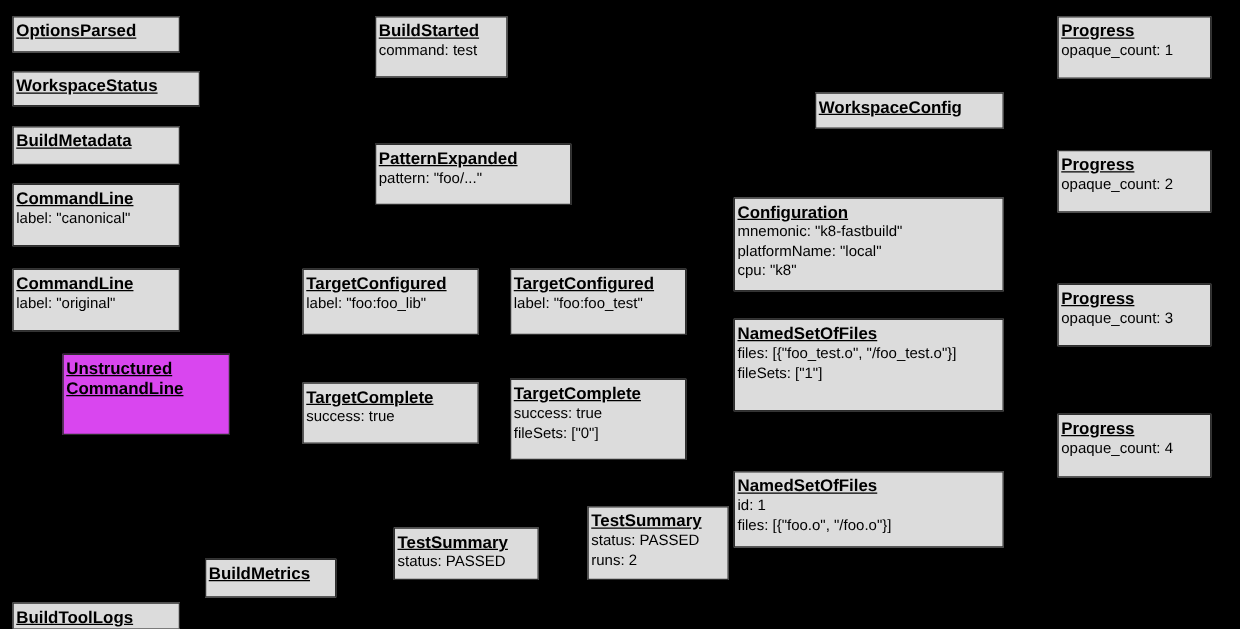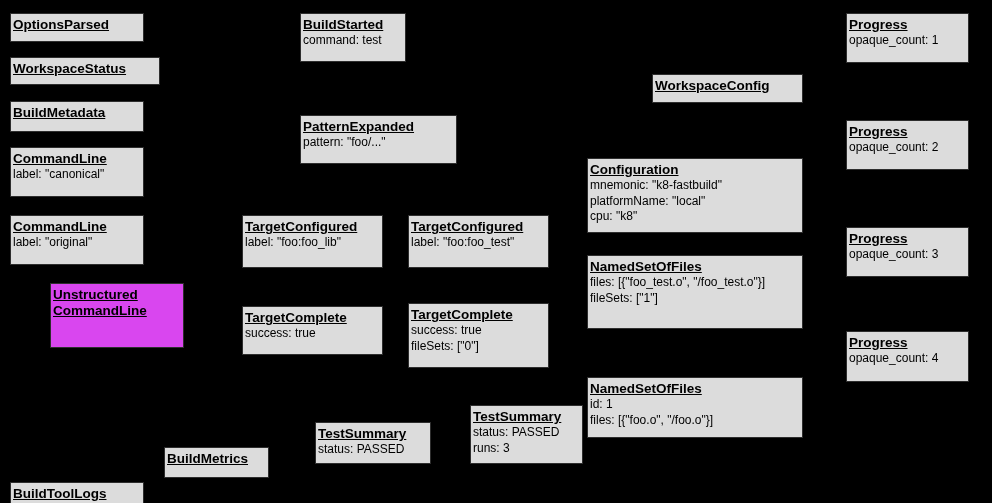--- a/index.html
+++ b/index.html
@@ -150,21 +150,21 @@
     <div>
         <div class="box-field">status: PASSED</div>
       </div>
   </div>
     <div class="box" style="left: 442px; top: 405px; width: 113px; height: 59px; background: rgb(220, 220, 220); border-color: rgb(46, 46, 46); color: rgb(0, 0, 0); margin-left: 28px;">
     <div>
         <div class="title-line">TestSummary</div>
       </div>
     <div>
         <div class="box-field">status: PASSED</div>
-        <div class="box-field">runs: 3</div>
+        <div class="box-field">runs: 2</div>
       </div>
   </div>
     <div class="box" style="left: 652px; top: 74px; width: 151px; height: 29px; background: rgb(220, 220, 220); border-color: rgb(46, 46, 46); color: rgb(0, 0, 0);">
     <div>
         <div class="title-line">WorkspaceConfig</div>
       </div>
     <div></div>
   </div>
     <div class="box" style="left: 587px; top: 158px; width: 216px; height: 75px; background: rgb(220, 220, 220); border-color: rgb(46, 46, 46); color: rgb(0, 0, 0);">
     <div>

